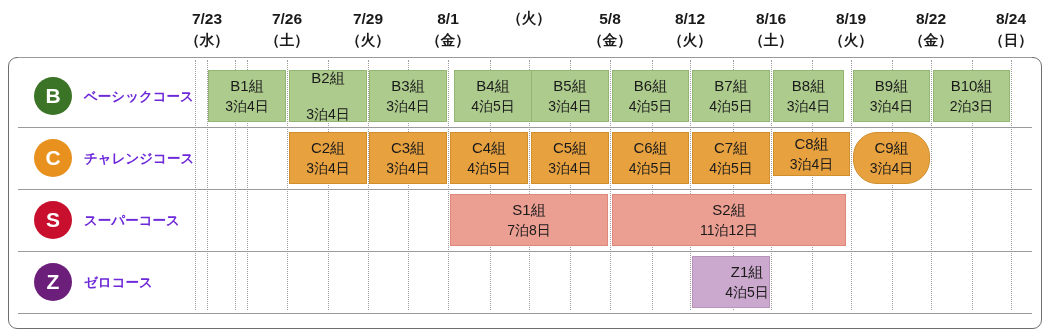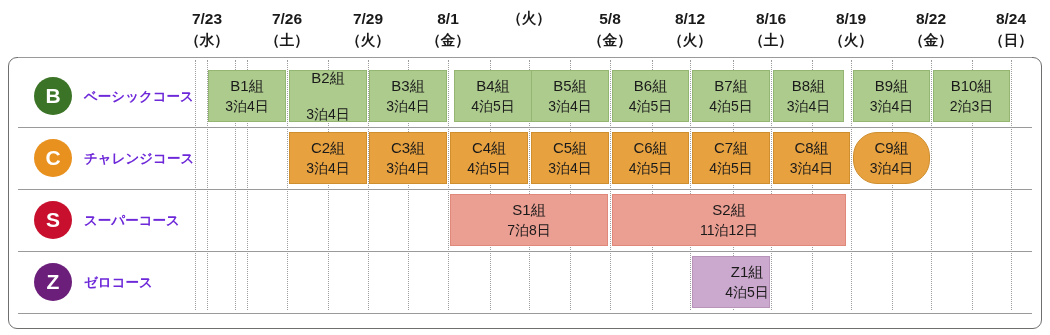--- a/index.html
+++ b/index.html
@@ -217,21 +217,21 @@
         <span class="t2">3泊4日</span>
       </div>
       <div class="bar orange" style="left: 612px; top: 132px; width: 77px; height: 52px;">
         <span class="t1">C6組</span>
         <span class="t2">4泊5日</span>
       </div>
       <div class="bar orange" style="left: 692px; top: 132px; width: 78px; height: 52px;">
         <span class="t1">C7組</span>
         <span class="t2">4泊5日</span>
       </div>
-      <div class="bar orange" style="left: 773px; top: 132px; width: 77px; height: 52px;">
+      <div class="bar orange" style="left: 773px; top: 132px; width: 77px; height: 44px;">
         <span class="t1">C8組</span>
         <span class="t2">3泊4日</span>
       </div>
       <div class="bar orange" style="left: 853px; top: 132px; width: 77px; height: 52px; border-radius: 24px;">
         <span class="t1">C9組</span>
         <span class="t2">3泊4日</span>
       </div>
       <div class="bar red" style="left: 450px; top: 194px; width: 158px; height: 52px; text-align: center;">
         <span class="t1">S1組</span>
         <span class="t2">7泊8日</span>

